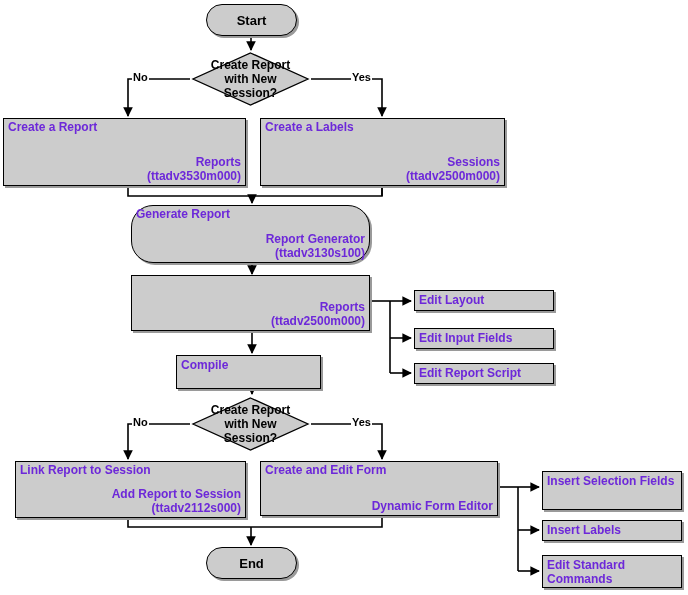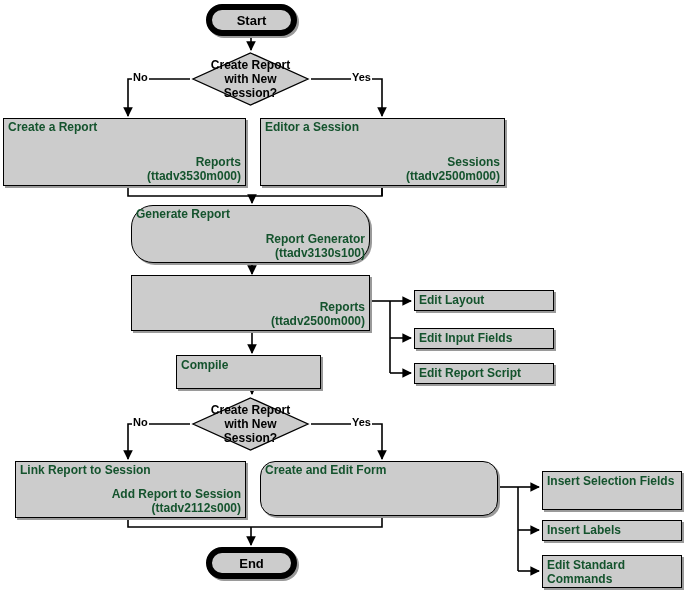--- a/index.html
+++ b/index.html
@@ -24,21 +24,21 @@
     width: 688px;
     height: 595px;
     pointer-events: none;
   }
   .node {
     position: absolute;
     box-sizing: border-box;
     background: #cccccc;
     border: 1px solid #000000;
     box-shadow: 2px 2px 0 #9a9a9a;
-    color: #14532d;
+    color: #6d28d9;
   }
   .proc {
     padding: 2px 4px 3px 4px;
   }
   .title {
     font-size: 12px;
     font-weight: bold;
     line-height: 13px;
     text-align: left;
     white-space: nowrap;
@@ -61,21 +61,21 @@
   }
   .leaf .title {
     font-size: 12px;
     line-height: 14px;
     white-space: normal;
   }
   .terminator {
     position: absolute;
     box-sizing: border-box;
     background: #cccccc;
-    border: 6px solid #000000;
+    border: 1px solid #000000;
     border-radius: 16px;
     box-shadow: 2px 2px 0 #9a9a9a;
     display: flex;
     align-items: center;
     justify-content: center;
     font-size: 13px;
     font-weight: bold;
   }
   .decision {
     position: absolute;
@@ -181,21 +181,21 @@
 
   <div class="node proc" style="left:3px; top:118px; width:243px; height:68px;">
     <div class="title">Create a Report</div>
     <div class="sub-wrap">
       <div class="sub">Reports</div>
       <div class="sub">(ttadv3530m000)</div>
     </div>
   </div>
 
   <div class="node proc" style="left:260px; top:118px; width:245px; height:68px;">
-    <div class="title">Editor a Session</div>
+    <div class="title">Create a Labels</div>
     <div class="sub-wrap">
       <div class="sub">Sessions</div>
       <div class="sub">(ttadv2500m000)</div>
     </div>
   </div>
 
   <div class="node proc" style="left:131px; top:205px; width:239px; height:58px;border-radius:22px;">
     <div class="title">Generate Report</div>
     <div class="sub-wrap">
       <div class="sub">Report Generator</div>
@@ -238,22 +238,25 @@
   <div class="edge-label" style="left:351px; top:417px;">Yes</div>
 
   <div class="node proc" style="left:15px; top:461px; width:231px; height:57px;">
     <div class="title">Link Report to Session</div>
     <div class="sub-wrap">
       <div class="sub">Add Report to Session</div>
       <div class="sub">(ttadv2112s000)</div>
     </div>
   </div>
 
-  <div class="node proc" style="left:260px; top:461px; width:238px; height:55px;border-radius:15px;">
+  <div class="node proc" style="left:260px; top:461px; width:238px; height:55px;">
     <div class="title">Create and Edit Form</div>
+    <div class="sub-wrap">
+      <div class="sub">Dynamic Form Editor</div>
+    </div>
   </div>
 
   <div class="node leaf" style="left:542px; top:471px; width:140px; height:39px;">
     <div class="title">Insert Selection Fields</div>
   </div>
   <div class="node leaf" style="left:542px; top:520px; width:140px; height:21px;">
     <div class="title">Insert Labels</div>
   </div>
   <div class="node leaf" style="left:542px; top:555px; width:140px; height:33px;">
     <div class="title">Edit Standard Commands</div>

